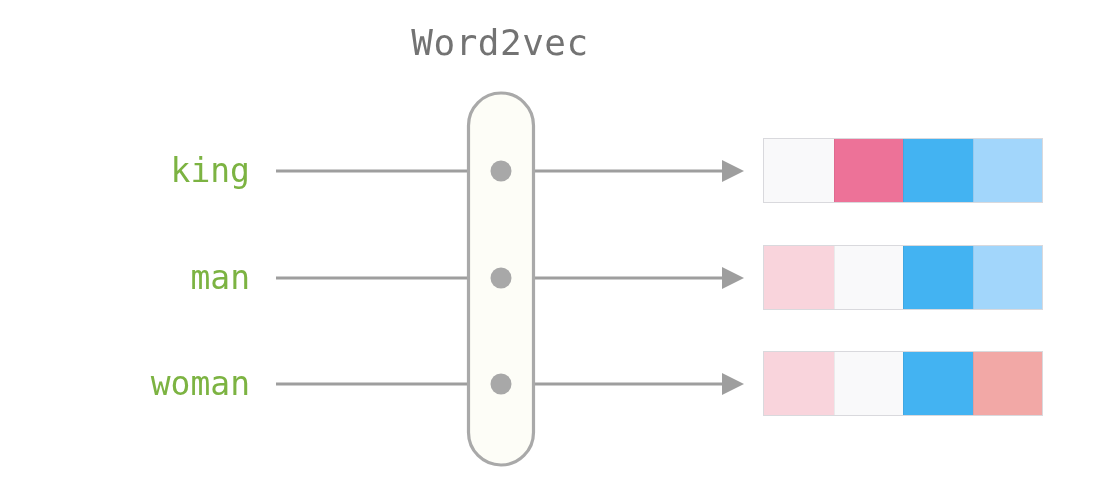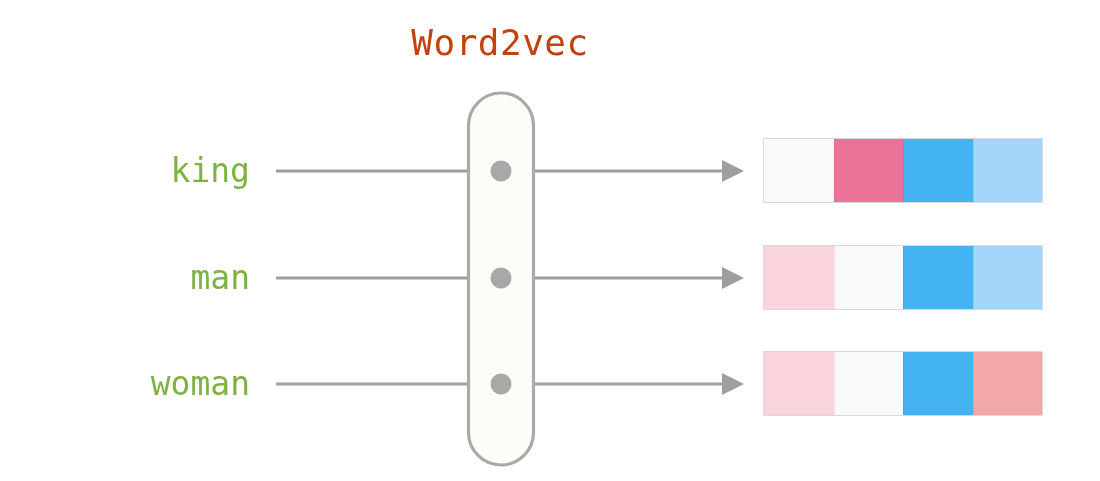--- a/index.html
+++ b/index.html
@@ -85,21 +85,21 @@
   }
   .vec-cell + .vec-cell {
     border-left: 1px solid rgba(0,0,0,0.06);
   }
 </style>
 </head>
 <body>
 
 <div id="stage">
 
-  <div class="title" style="color: #c2410c;">Word2vec</div>
+  <div class="title" style="color: #737373;">Word2vec</div>
 
   <div class="word-label w0" style="color: rgb(124, 179, 66);">king</div>
   <div class="word-label w1" style="color: rgb(124, 179, 66);">man</div>
   <div class="word-label w2" style="color: rgb(124, 179, 66);">woman</div>
 
   <svg id="overlay" viewBox="0 0 1100 481" xmlns="http://www.w3.org/2000/svg">
 
     <line x1="276" y1="171" x2="726" y2="171" stroke="#9e9e9e" stroke-width="3.2"></line>
     <line x1="276" y1="278" x2="726" y2="278" stroke="#9e9e9e" stroke-width="3.2"></line>
     <line x1="276" y1="384" x2="726" y2="384" stroke="#9e9e9e" stroke-width="3.2"></line>

